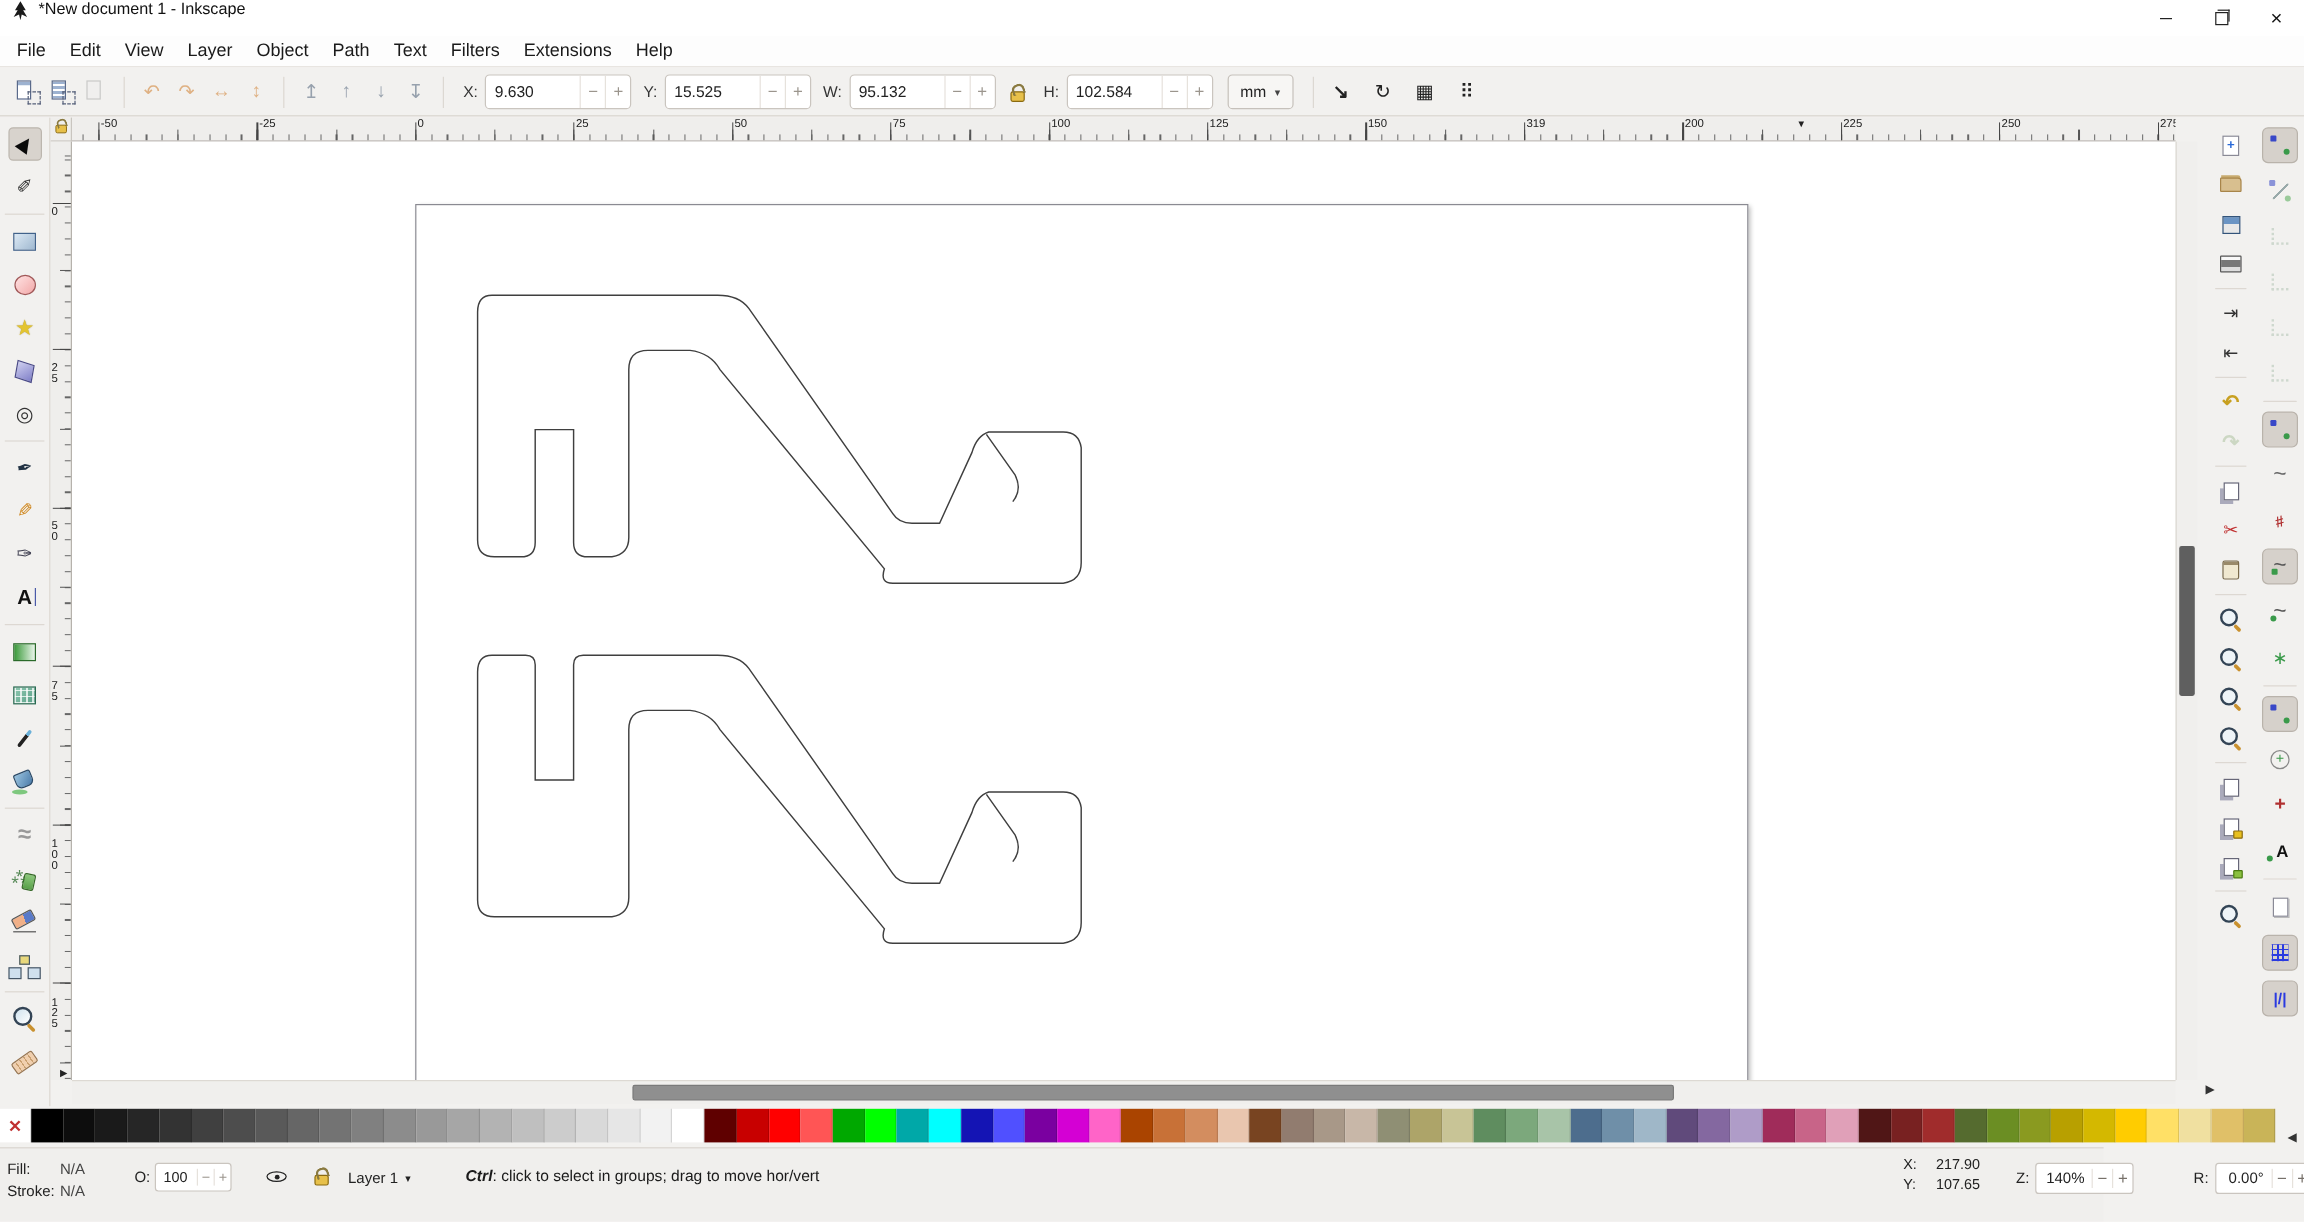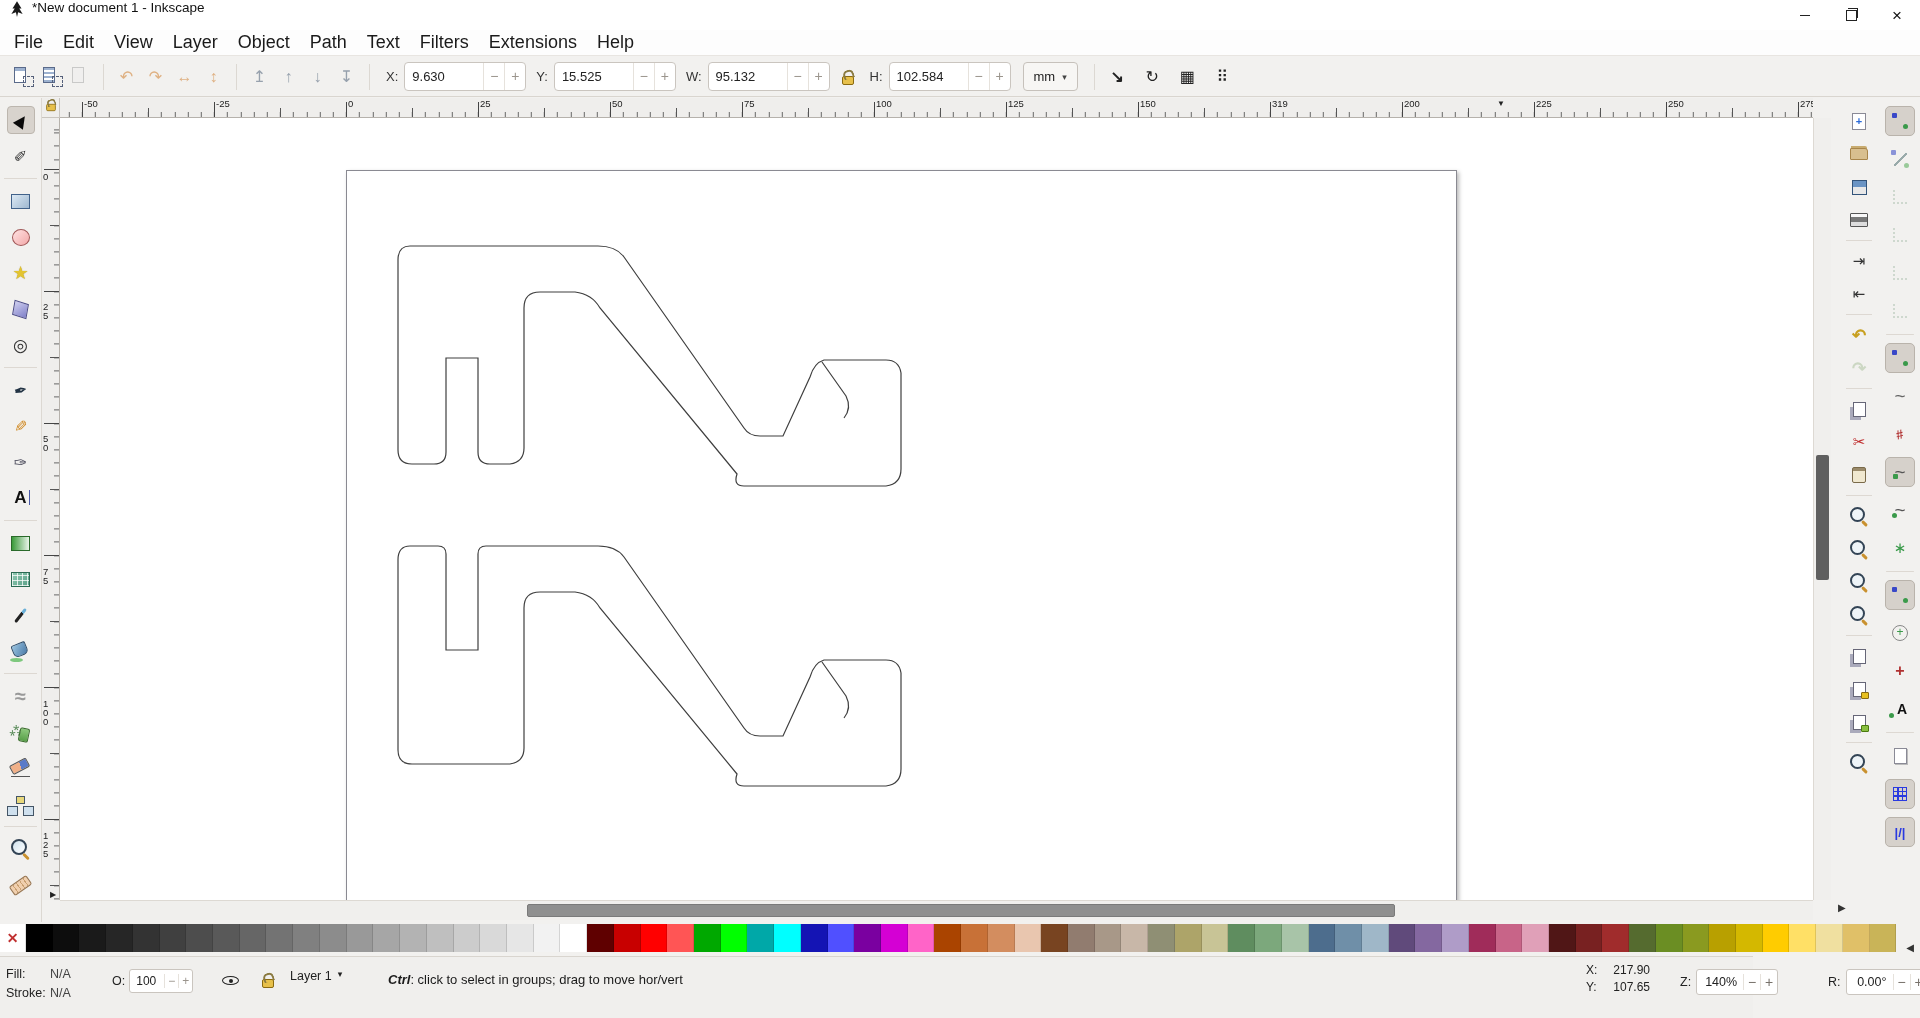--- a/index.html
+++ b/index.html
@@ -13,21 +13,21 @@
   .wincontrols{position:absolute;right:0;top:0;height:30px;display:flex;}
   .winbtn{width:46px;height:30px;display:grid;place-items:center;position:relative;}
   [data-icon="minimize-icon"]::before{content:"";width:10px;height:1px;background:#222;}
   [data-icon="maximize-icon"]::before{content:"";width:9px;height:9px;border:1px solid #222;background:#fff;}
   [data-icon="maximize-icon"]::after{content:"";position:absolute;width:9px;height:9px;border:1px solid #222;border-bottom:none;border-left:none;transform:translate(2px,-2px);}
   [data-icon="close-icon"]::before{content:"×";font-size:17px;color:#111;line-height:1;}
 
   
   .menubar{position:absolute;left:0;top:30px;width:1920px;height:26px;background:#fdfdfd;border-bottom:1px solid #e8e5e1;}
   .menu-items{display:flex;height:100%;align-items:center;padding-left:4px;}
-  .mitem{padding:0 10px;font-size:18px;color:#1a1a1a;}
+  .mitem{padding:0 10px;font-size:15px;color:#1a1a1a;}
 
   
   .toolbar{position:absolute;left:0;top:57px;width:1920px;height:40px;background:#f2f1ef;border-bottom:1px solid #d9d5cf;display:flex;align-items:center;padding-left:8px;gap:2px;}
   .hbtn{width:29px;height:29px;display:grid;place-items:center;position:relative;font-size:16px;}
   .vsep{width:1px;height:26px;background:#dcd8d2;margin:0 6px;}
   .flab{font-size:13px;color:#333;margin:0 4px 0 8px;}
   .spin{display:flex;align-items:center;background:#fff;border:1px solid #cac5bf;border-radius:4px;height:29px;overflow:hidden;}
   .spin .val{padding:0 7px;width:78px;font-size:13px;color:#222;text-align:left;}
   .spin .b{width:21px;text-align:center;color:#9b958d;font-size:14px;border-left:1px solid #e6e2dc;line-height:27px;}
   .combo{display:flex;align-items:center;gap:7px;background:#f7f6f4;border:1px solid #c6c1bb;border-radius:4px;height:29px;padding:0 10px;margin-left:10px;font-size:13px;color:#222;}
@@ -173,21 +173,21 @@
   .fs-block .lab{display:inline-block;width:44px;color:#222;}
   .fs-block .val{color:#444;}
   .o-block{position:absolute;left:112px;top:12px;display:flex;align-items:center;gap:4px;}
   .o-spin{display:flex;align-items:center;background:#fff;border:1px solid #cac5bf;border-radius:3px;height:24px;}
   .o-spin .val{padding:0 6px;width:34px;font-size:12px;}
   .o-spin .b{width:14px;text-align:center;color:#9b958d;font-size:12px;border-left:1px solid #e6e2dc;}
   .eye{position:absolute;left:222px;top:16px;width:17px;height:15px;}
   .eye::before{content:"";position:absolute;inset:3px 0;border:1.5px solid #222;border-radius:50%;}
   .eye::after{content:"";position:absolute;left:6.5px;top:6px;width:4px;height:4px;background:#222;border-radius:50%;}
   .slock{position:absolute;left:252px;top:14px;}
-  .layer-chooser{position:absolute;left:282px;top:12px;display:flex;align-items:flex-start;gap:6px;height:26px;padding:0 8px;font-size:12.5px;}
+  .layer-chooser{position:absolute;left:282px;top:12px;display:flex;align-items:center;gap:6px;height:26px;padding:0 8px;font-size:12.5px;}
   .layer-chooser .car{font-size:9px;}
   .status-msg{position:absolute;left:388px;top:15px;font-size:13px;color:#1a1a1a;}
   .status-msg b{font-weight:bold;font-style:italic;}
   .xy-block{position:absolute;left:1586px;top:5px;line-height:17px;font-size:12px;text-align:right;}
   .xy-block .lab{display:inline-block;width:16px;text-align:left;color:#222;}
   .xy-block .val{display:inline-block;width:48px;}
   .z-block{position:absolute;left:1680px;top:12px;display:flex;align-items:center;gap:5px;}
   .z-block .zlab{font-size:12.5px;}
   .z-spin{display:flex;align-items:center;background:#fff;border:1px solid #cac5bf;border-radius:3px;height:26px;}
   .z-spin .val{padding:0 6px;width:46px;font-size:12.5px;text-align:right;}

